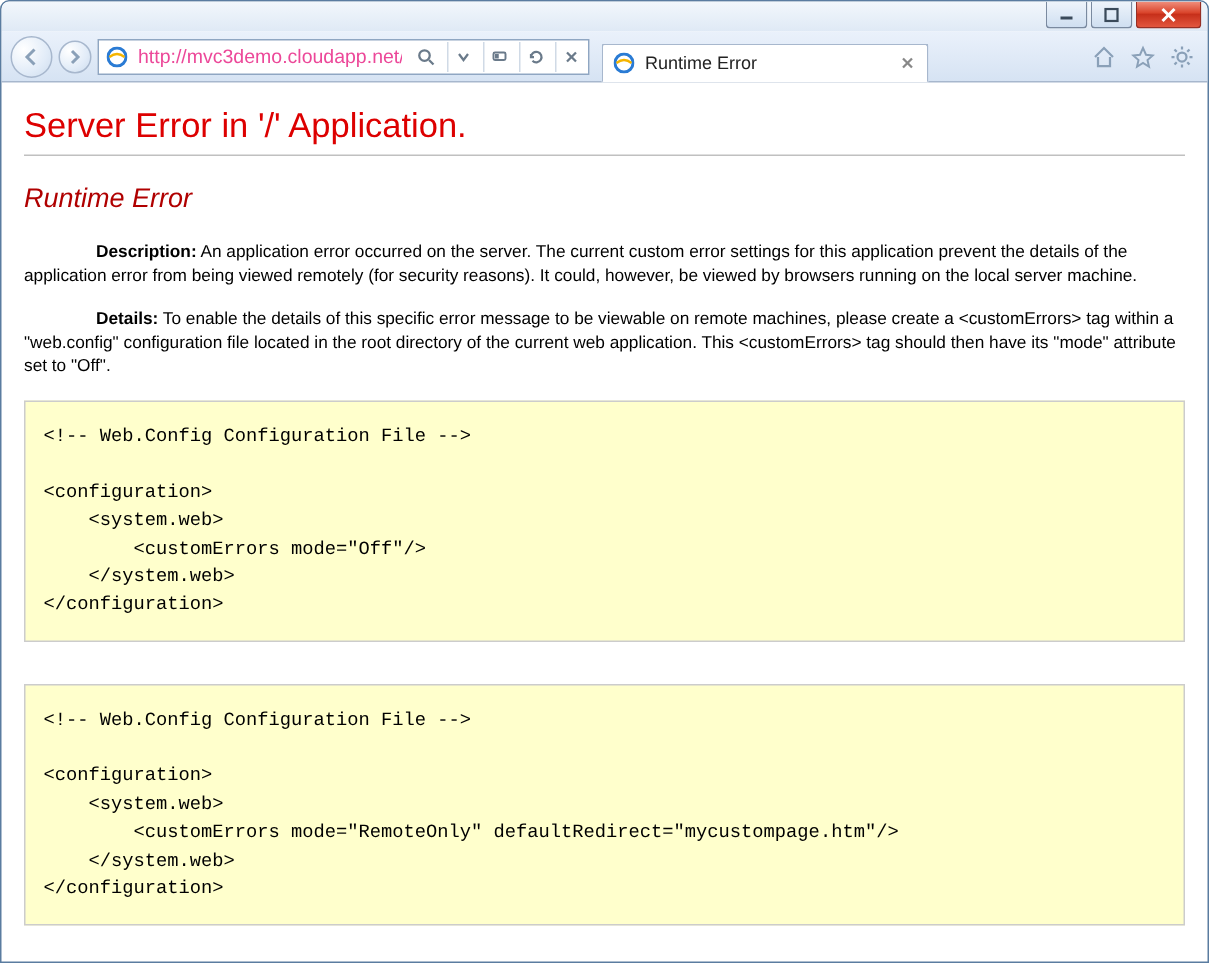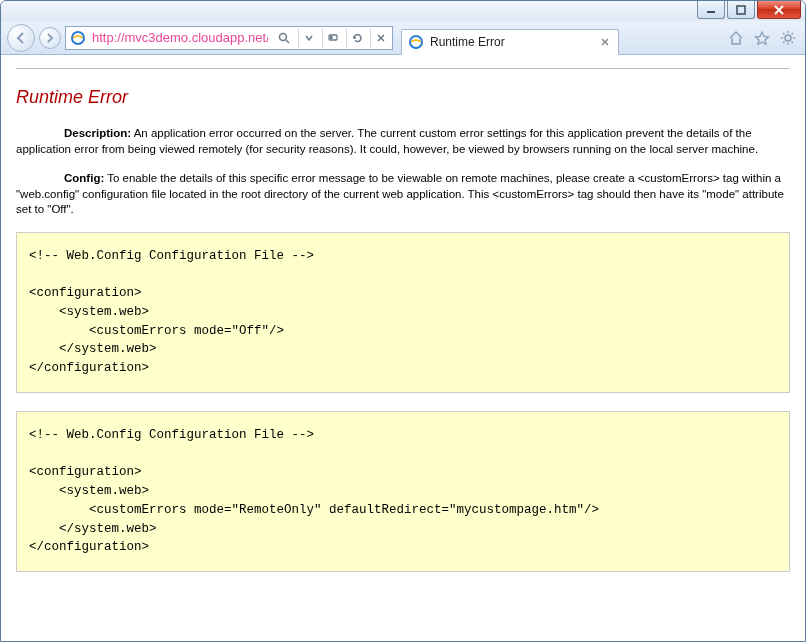--- a/index.html
+++ b/index.html
@@ -185,21 +185,21 @@
   pre.codebox {
     background:#ffffcc;
     border:1px solid #ccc;
     padding:14px 12px;
     font-family: Consolas, "Courier New", monospace;
     font-size:12.5px;
     line-height:1.5;
     color:#000;
     white-space:pre;
     overflow:auto;
-    margin: 0 0 18px 0;
+    margin: 0 0 28px 0;
   }
 </style>
 </head>
 <body>
 
 <div class="titlebar">
   <div class="win-btn">
     <svg width="10" height="10">
         <line x1="1" y1="7" x2="9" y2="7" stroke="#3a4a5a" stroke-width="2"></line>
       </svg>
@@ -309,30 +309,31 @@
             <line x1="11.5" y1="4.5" x2="13" y2="3"></line>
           </g>
         </svg>
     </span>
   </div>
 </div>
 
 <div class="page">
   <div class="content">
 
+    <h1 class="server-error">Server Error in '/' Application.</h1>
     <hr class="sep">
 
     <h2 class="runtime">Runtime Error</h2>
 
     <p class="para">
       <b>Description:</b><span> An application error occurred on the server. The current custom error settings for this application prevent the details of the application error from being viewed remotely (for security reasons). It could, however, be viewed by browsers running on the local server machine.</span>
     </p>
 
     <p class="para">
-      <b>Config:</b><span> To enable the details of this specific error message to be viewable on remote machines, please create a &lt;customErrors&gt; tag within a "web.config" configuration file located in the root directory of the current web application. This &lt;customErrors&gt; tag should then have its "mode" attribute set to "Off".</span>
+      <b>Details:</b><span> To enable the details of this specific error message to be viewable on remote machines, please create a &lt;customErrors&gt; tag within a "web.config" configuration file located in the root directory of the current web application. This &lt;customErrors&gt; tag should then have its "mode" attribute set to "Off".</span>
     </p>
 
     <pre class="codebox">&lt;!-- Web.Config Configuration File --&gt;
 
 &lt;configuration&gt;
     &lt;system.web&gt;
         &lt;customErrors mode="Off"/&gt;
     &lt;/system.web&gt;
 &lt;/configuration&gt;</pre>
 

